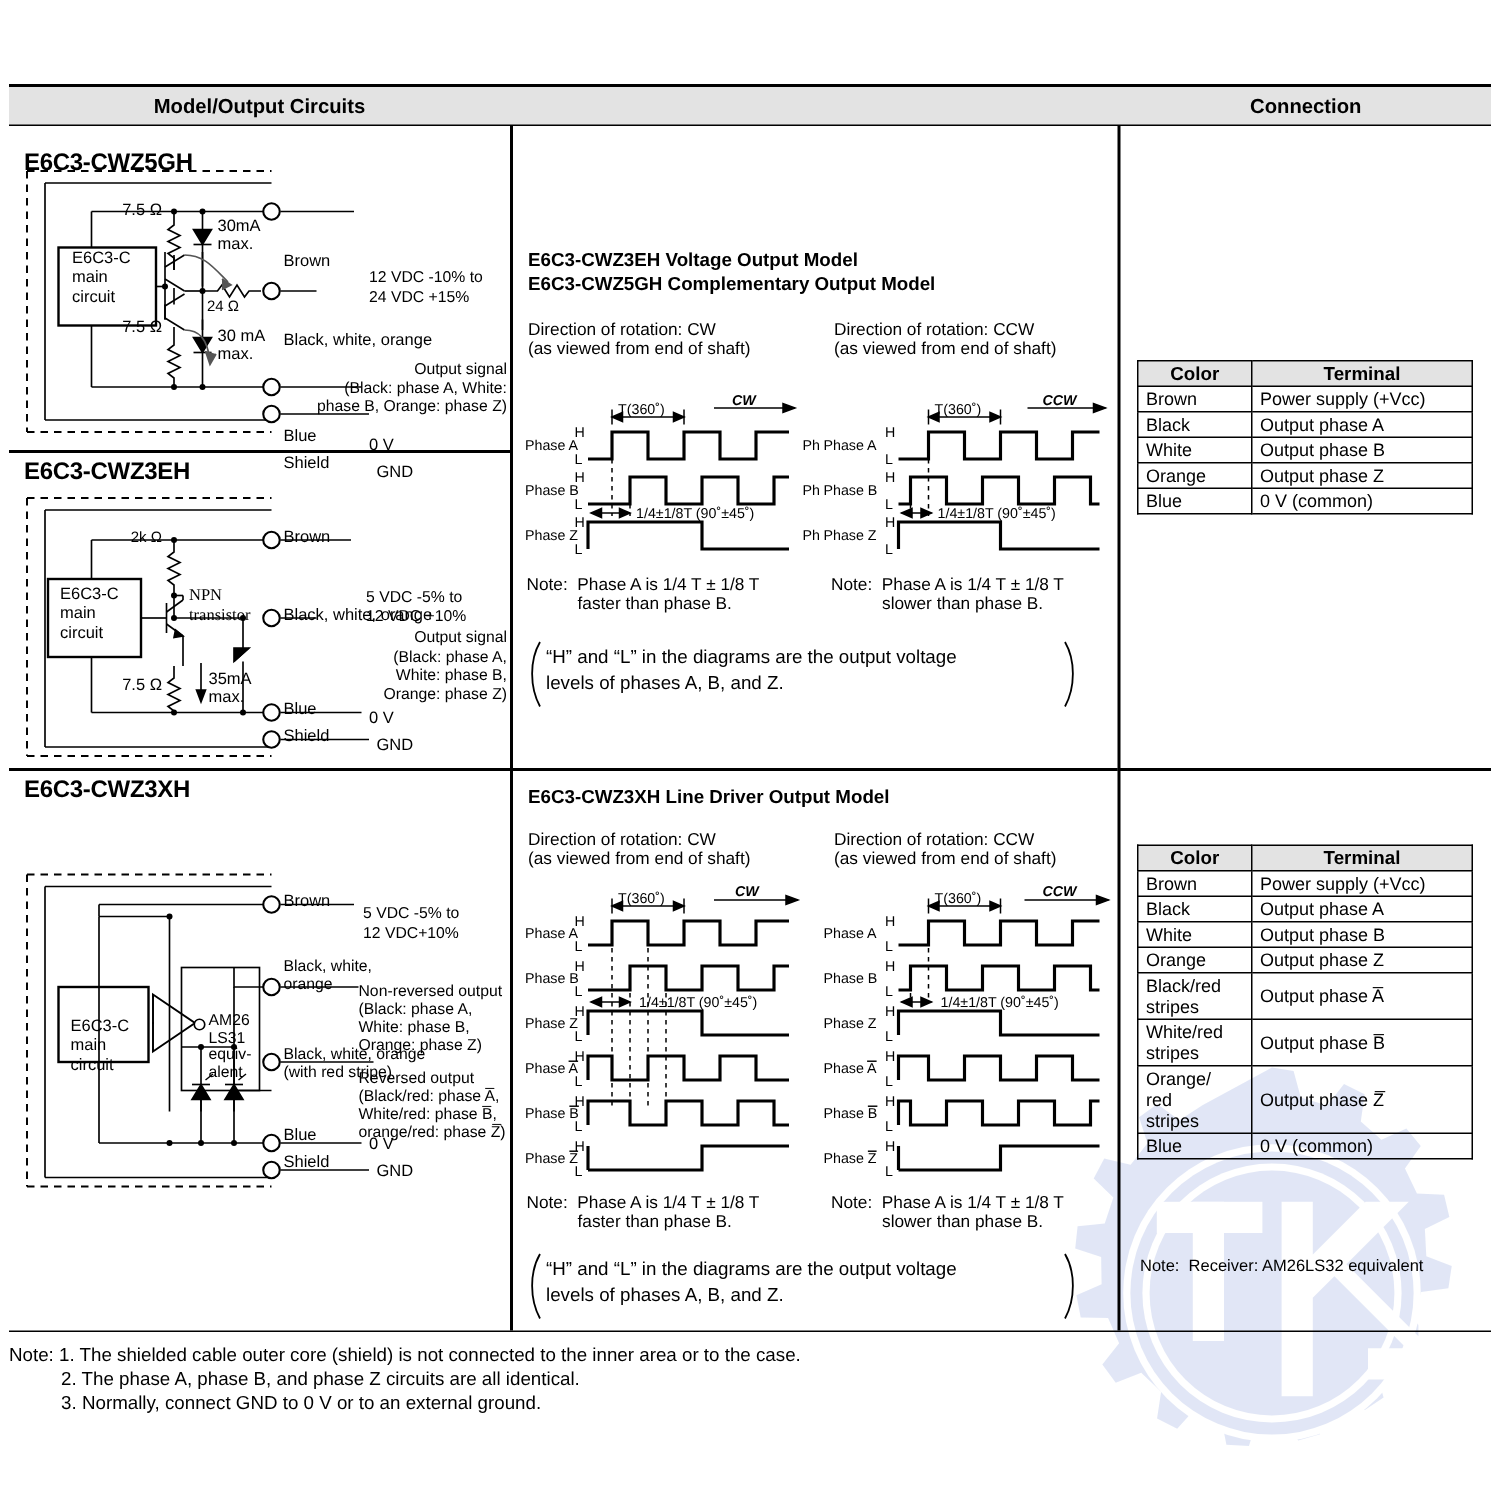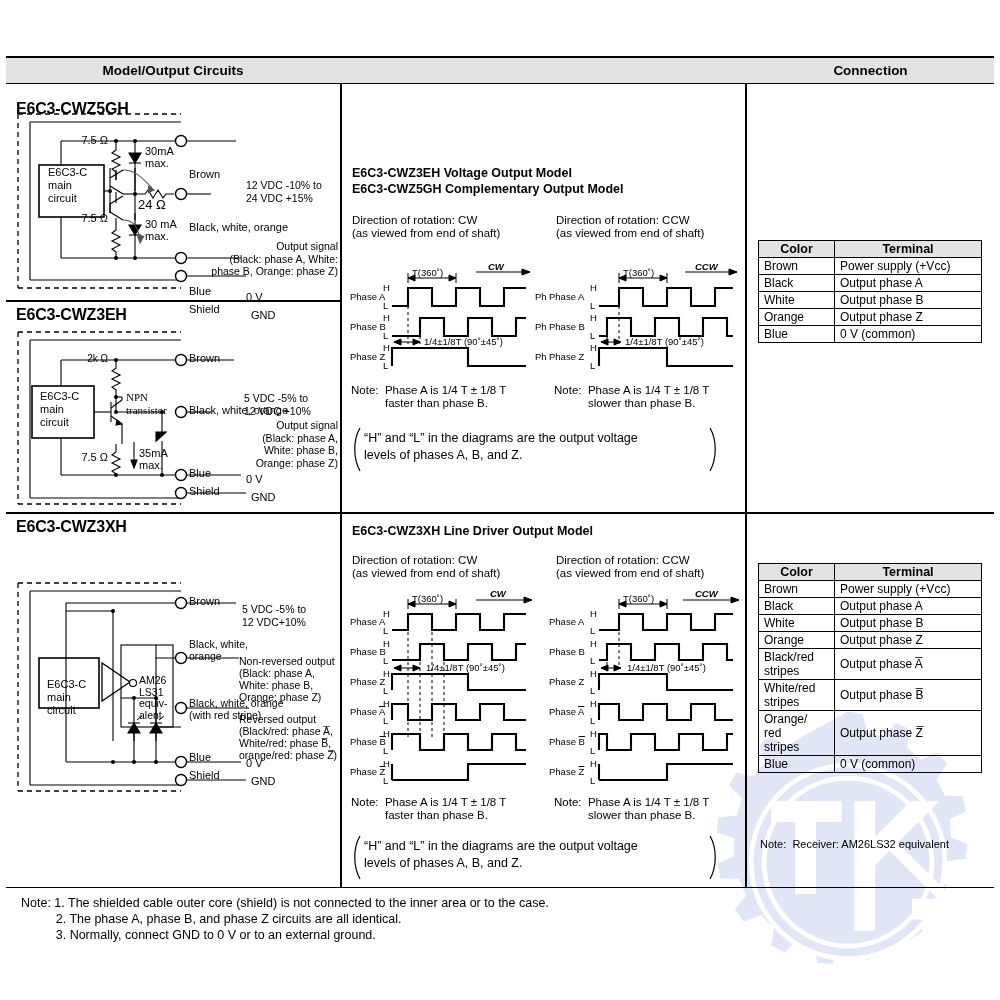--- a/index.html
+++ b/index.html
@@ -83,21 +83,21 @@
     line-height:14px;
   }
   .conn-table th {
     background:#e3e3e3; font-weight:bold; text-align:center; font-size:12.5px;
   }
   .tbl-note {
     position:absolute; font-size:11px; z-index:4; white-space:pre;
   }
 
   
-  #bottom-notes { position:absolute; left:6px; top:895px; z-index:4; font-size:12.5px; line-height:16px;margin-left:15px; }
+  #bottom-notes { position:absolute; left:6px; top:895px; z-index:4; font-size:12.5px; line-height:16px; }
   #bottom-notes div { white-space:pre; }
 
   
   text { font-family:"Liberation Sans", sans-serif; }
 </style>
 </head>
 <body>
 
 <svg id="watermark" viewBox="0 0 200 200">
   <g fill="#b9c6ea">
@@ -202,21 +202,21 @@
         <circle cx="104" cy="83" r="2"></circle>
     </g>
   </svg>
 
   <div class="t" style="left:42px; top:108px; font-size:11px; line-height:13px;"><span>E6C3-C</span>
 <span>main</span>
 <span>circuit</span></div>
 
   <div class="t r" style="left:40px; top:77px; width:62px; font-size:11px;">7.5 Ω</div>
   <div class="t r" style="left:40px; top:155px; width:62px; font-size:11px;">7.5 Ω</div>
-  <div class="t" style="left:132px; top:141px; font-size:13px;">24 Ω</div>
+  <div class="t" style="left:132px; top:141px; font-size:10px;">24 Ω</div>
 
   <div class="t" style="left:139px; top:87px; font-size:11px; line-height:12px;"><span>30mA</span>
 <span>max.</span></div>
   <div class="t" style="left:139px; top:160px; font-size:11px; line-height:12px;"><span>30 mA</span>
 <span>max.</span></div>
 
   <div class="t" style="left:183px; top:111px; font-size:11px;">Brown</div>
   <div class="t" style="left:240px; top:121px; font-size:10.5px; line-height:13px;"><span>12 VDC -10% to</span>
 <span>24 VDC +15%</span></div>
 

